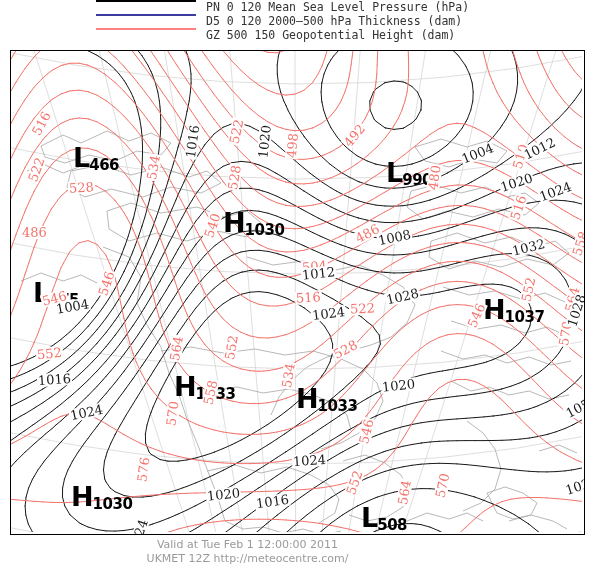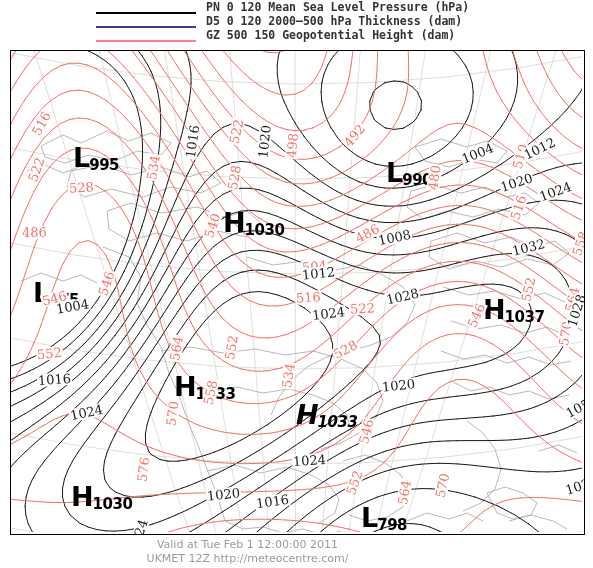--- a/index.html
+++ b/index.html
@@ -1,21 +1,21 @@
 <!DOCTYPE html>
 <html><head>
 <meta charset="utf-8">
 <style>
   html,body{margin:0;padding:0;background:#ffffff;}
   body{width:593px;height:568px;position:relative;
        font-family:"DejaVu Sans",sans-serif;overflow:hidden;}
 
   
   #legend{position:absolute;left:0;top:0;width:593px;height:44px;}
-  .leg-row{position:absolute;left:96px;height:14px;display:flex;align-items:flex-end;font-weight:bold;}
+  .leg-row{position:absolute;left:96px;height:14px;display:flex;align-items:flex-start;}
   .leg-row:nth-child(1){top:0px;}
   .leg-row:nth-child(2){top:14px;}
   .leg-row:nth-child(3){top:28px;}
   .leg-line{width:100px;height:0;border-top-width:2px;border-top-style:solid;}
   .leg-text{margin-left:10px;font-family:"DejaVu Sans Mono","Liberation Mono",monospace;
             font-size:11.5px;color:#333;letter-spacing:0px;white-space:nowrap;}
 
   
   #map{position:absolute;left:10px;top:50px;width:573px;height:483px;
        border:1px solid #000;background:#fff;overflow:hidden;}
@@ -180,29 +180,29 @@
         <path d="M 437.0 283.7 L 435.9 284.0 M 446.0 282.6 L 437.0 283.7 M 455.0 283.0 L 446.0 282.6 M 459.7 284.0 L 455.0 283.0 M 419.0 290.9 L 415.8 293.0 M 428.0 286.5 L 419.0 290.9 M 435.9 284.0 L 428.0 286.5 M 459.7 284.0 L 464.0 285.0 M 473.0 288.5 L 464.0 285.0 M 481.5 293.0 L 473.0 288.5 M 410.0 297.2 L 404.4 302.0 M 415.8 293.0 L 410.0 297.2 M 481.5 293.0 L 482.0 293.3 M 491.0 299.6 L 482.0 293.3 M 494.0 302.0 L 491.0 299.6 M 401.0 305.2 L 395.6 311.0 M 404.4 302.0 L 401.0 305.2 M 494.0 302.0 L 500.0 307.0 M 504.3 311.0 L 500.0 307.0 M 392.0 315.1 L 388.1 320.0 M 395.6 311.0 L 392.0 315.1 M 504.3 311.0 L 509.0 315.5 M 513.5 320.0 L 509.0 315.5 M 383.0 326.7 L 381.3 329.0 M 388.1 320.0 L 383.0 326.7 M 513.5 320.0 L 518.0 324.6 M 522.3 329.0 L 518.0 324.6 M 381.3 329.0 L 375.0 338.0 M 522.3 329.0 L 527.0 334.0 M 530.9 338.0 L 527.0 334.0 M 374.0 339.4 L 368.7 347.0 M 375.0 338.0 L 374.0 339.4 M 530.9 338.0 L 536.0 343.3 M 539.8 347.0 L 536.0 343.3 M 365.0 352.3 L 362.3 356.0 M 368.7 347.0 L 365.0 352.3 M 539.8 347.0 L 545.0 352.1 M 549.4 356.0 L 545.0 352.1 M 59.0 362.6 L 51.3 365.0 M 68.0 362.0 L 59.0 362.6 M 77.0 363.9 L 68.0 362.0 M 79.4 365.0 L 77.0 363.9 M 356.0 364.1 L 355.3 365.0 M 362.3 356.0 L 356.0 364.1 M 549.4 356.0 L 554.0 360.1 M 560.2 365.0 L 554.0 360.1 M 41.0 369.6 L 33.5 374.0 M 50.0 365.4 L 41.0 369.6 M 51.3 365.0 L 50.0 365.4 M 79.4 365.0 L 86.0 367.7 M 95.0 372.7 L 86.0 367.7 M 96.9 374.0 L 95.0 372.7 M 355.3 365.0 L 347.4 374.0 M 560.2 365.0 L 563.0 367.2 M 572.0 373.4 L 563.0 367.2 M 573.1 374.0 L 572.0 373.4 M 23.0 380.2 L 18.5 383.0 M 32.0 374.8 L 23.0 380.2 M 33.5 374.0 L 32.0 374.8 M 96.9 374.0 L 104.0 378.2 M 111.9 383.0 L 104.0 378.2 M 338.0 382.9 L 337.9 383.0 M 347.0 374.4 L 338.0 382.9 M 347.4 374.0 L 347.0 374.4 M 573.1 374.0 L 581.0 378.7 M 589.6 383.0 L 581.0 378.7 M 5.0 390.4 L 1.9 392.0 M 14.0 385.5 L 5.0 390.4 M 18.5 383.0 L 14.0 385.5 M 111.9 383.0 L 113.0 383.6 M 122.0 388.5 L 113.0 383.6 M 128.8 392.0 L 122.0 388.5 M 329.0 389.8 L 325.6 392.0 M 337.9 383.0 L 329.0 389.8 M 589.6 383.0 L 590.0 383.2 M 599.0 387.0 L 590.0 383.2 M 608.0 390.2 L 599.0 387.0 M 614.0 392.0 L 608.0 390.2 M -13.0 398.7 L -18.9 401.0 M -4.0 394.8 L -13.0 398.7 M 1.9 392.0 L -4.0 394.8 M 128.8 392.0 L 131.0 393.0 M 140.0 396.8 L 131.0 393.0 M 149.0 400.1 L 140.0 396.8 M 151.5 401.0 L 149.0 400.1 M 311.0 399.7 L 307.7 401.0 M 320.0 395.3 L 311.0 399.7 M 325.6 392.0 L 320.0 395.3 M 614.0 392.0 L 617.0 392.9 M -31.0 405.0 L -40.0 407.5 M -22.0 402.1 L -31.0 405.0 M -18.9 401.0 L -22.0 402.1 M 151.5 401.0 L 158.0 402.9 M 167.0 405.3 L 158.0 402.9 M 176.0 407.3 L 167.0 405.3 M 185.0 408.9 L 176.0 407.3 M 192.5 410.0 L 185.0 408.9 M 275.0 409.7 L 272.6 410.0 M 284.0 408.0 L 275.0 409.7 M 293.0 405.9 L 284.0 408.0 M 302.0 403.1 L 293.0 405.9 M 307.7 401.0 L 302.0 403.1 M 192.5 410.0 L 194.0 410.2 M 203.0 411.2 L 194.0 410.2 M 212.0 411.9 L 203.0 411.2 M 221.0 412.4 L 212.0 411.9 M 230.0 412.6 L 221.0 412.4 M 239.0 412.6 L 230.0 412.6 M 248.0 412.3 L 239.0 412.6 M 257.0 411.8 L 248.0 412.3 M 266.0 410.9 L 257.0 411.8 M 272.6 410.0 L 266.0 410.9 "></path>
       </g>
       <g stroke="#f4736b" stroke-width="1" fill="none" stroke-linecap="round">
         <path d="M 446.0 328.6 L 444.7 329.0 M 455.0 328.4 L 446.0 328.6 M 457.5 329.0 L 455.0 328.4 M 428.0 337.1 L 427.0 338.0 M 437.0 331.6 L 428.0 337.1 M 444.7 329.0 L 437.0 331.6 M 457.5 329.0 L 464.0 330.6 M 473.0 335.0 L 464.0 330.6 M 477.4 338.0 L 473.0 335.0 M 419.0 345.9 L 418.1 347.0 M 427.0 338.0 L 419.0 345.9 M 477.4 338.0 L 482.0 341.3 M 488.6 347.0 L 482.0 341.3 M 418.1 347.0 L 411.4 356.0 M 488.6 347.0 L 491.0 349.1 M 497.9 356.0 L 491.0 349.1 M 410.0 357.9 L 405.6 365.0 M 411.4 356.0 L 410.0 357.9 M 497.9 356.0 L 500.0 358.1 M 506.6 365.0 L 500.0 358.1 M 401.0 372.4 L 400.1 374.0 M 405.6 365.0 L 401.0 372.4 M 506.6 365.0 L 509.0 367.4 M 515.5 374.0 L 509.0 367.4 M 400.1 374.0 L 394.7 383.0 M 515.5 374.0 L 518.0 376.4 M 525.1 383.0 L 518.0 376.4 M 392.0 387.4 L 389.0 392.0 M 394.7 383.0 L 392.0 387.4 M 525.1 383.0 L 527.0 384.6 M 536.0 391.8 L 527.0 384.6 M 536.3 392.0 L 536.0 391.8 M 383.0 400.3 L 382.5 401.0 M 389.0 392.0 L 383.0 400.3 M 536.3 392.0 L 545.0 398.0 M 549.8 401.0 L 545.0 398.0 M 382.5 401.0 L 374.5 410.0 M 549.8 401.0 L 554.0 403.3 M 563.0 407.9 L 554.0 403.3 M 567.7 410.0 L 563.0 407.9 M 365.0 418.2 L 363.8 419.0 M 374.0 410.5 L 365.0 418.2 M 374.5 410.0 L 374.0 410.5 M 567.7 410.0 L 572.0 411.8 M 581.0 415.2 L 572.0 411.8 M 590.0 418.2 L 581.0 415.2 M 592.8 419.0 L 590.0 418.2 M 356.0 423.8 L 347.0 428.0 M 363.8 419.0 L 356.0 423.8 M 592.8 419.0 L 599.0 420.8 M 608.0 423.1 L 599.0 420.8 M 617.0 425.2 L 608.0 423.1 M 311.0 436.7 L 308.2 437.0 M 320.0 435.3 L 311.0 436.7 M 329.0 433.5 L 320.0 435.3 M 338.0 431.1 L 329.0 433.5 M 347.0 428.0 L 338.0 431.1 M 347.0 428.0 L 347.0 428.0 M -31.4 446.0 L -40.0 445.5 M 122.0 445.6 L 118.1 446.0 M 131.0 444.9 L 122.0 445.6 M 140.0 444.2 L 131.0 444.9 M 149.0 443.6 L 140.0 444.2 M 158.0 443.1 L 149.0 443.6 M 167.0 442.7 L 158.0 443.1 M 176.0 442.3 L 167.0 442.7 M 185.0 442.0 L 176.0 442.3 M 194.0 441.8 L 185.0 442.0 M 203.0 441.6 L 194.0 441.8 M 212.0 441.4 L 203.0 441.6 M 221.0 441.2 L 212.0 441.4 M 230.0 441.0 L 221.0 441.2 M 239.0 440.8 L 230.0 441.0 M 248.0 440.6 L 239.0 440.8 M 257.0 440.3 L 248.0 440.6 M 266.0 440.0 L 257.0 440.3 M 275.0 439.6 L 266.0 440.0 M 284.0 439.1 L 275.0 439.6 M 293.0 438.5 L 284.0 439.1 M 302.0 437.7 L 293.0 438.5 M 308.2 437.0 L 302.0 437.7 M -31.4 446.0 L -31.0 446.0 M -22.0 446.6 L -31.0 446.0 M -13.0 447.3 L -22.0 446.6 M -4.0 448.0 L -13.0 447.3 M 5.0 448.8 L -4.0 448.0 M 14.0 449.6 L 5.0 448.8 M 23.0 450.3 L 14.0 449.6 M 32.0 450.9 L 23.0 450.3 M 41.0 451.4 L 32.0 450.9 M 50.0 451.5 L 41.0 451.4 M 59.0 451.4 L 50.0 451.5 M 68.0 451.0 L 59.0 451.4 M 77.0 450.3 L 68.0 451.0 M 86.0 449.4 L 77.0 450.3 M 95.0 448.4 L 86.0 449.4 M 104.0 447.5 L 95.0 448.4 M 113.0 446.5 L 104.0 447.5 M 118.1 446.0 L 113.0 446.5 "></path>
       </g>
       <g stroke="#f4736b" stroke-width="1" fill="none" stroke-linecap="round">
         <path d="M 482.0 454.6 L 481.3 455.0 M 491.0 450.6 L 482.0 454.6 M 500.0 448.2 L 491.0 450.6 M 509.0 447.0 L 500.0 448.2 M 518.0 446.5 L 509.0 447.0 M 527.0 446.5 L 518.0 446.5 M 536.0 446.9 L 527.0 446.5 M 545.0 447.6 L 536.0 446.9 M 554.0 448.4 L 545.0 447.6 M 563.0 449.4 L 554.0 448.4 M 572.0 450.5 L 563.0 449.4 M 581.0 451.6 L 572.0 450.5 M 590.0 452.9 L 581.0 451.6 M 599.0 454.2 L 590.0 452.9 M 604.0 455.0 L 599.0 454.2 M 473.0 460.2 L 468.3 464.0 M 481.3 455.0 L 473.0 460.2 M 604.0 455.0 L 608.0 455.6 M 617.0 457.1 L 608.0 455.6 M 194.0 472.3 L 189.9 473.0 M 203.0 471.0 L 194.0 472.3 M 212.0 469.9 L 203.0 471.0 M 221.0 469.2 L 212.0 469.9 M 230.0 468.6 L 221.0 469.2 M 239.0 468.3 L 230.0 468.6 M 248.0 468.2 L 239.0 468.3 M 257.0 468.3 L 248.0 468.2 M 266.0 468.5 L 257.0 468.3 M 275.0 469.0 L 266.0 468.5 M 284.0 469.6 L 275.0 469.0 M 293.0 470.5 L 284.0 469.6 M 302.0 471.5 L 293.0 470.5 M 311.0 472.8 L 302.0 471.5 M 312.0 473.0 L 311.0 472.8 M 464.0 467.7 L 458.3 473.0 M 468.3 464.0 L 464.0 467.7 M 158.0 480.9 L 154.8 482.0 M 167.0 478.1 L 158.0 480.9 M 176.0 475.8 L 167.0 478.1 M 185.0 473.9 L 176.0 475.8 M 189.9 473.0 L 185.0 473.9 M 312.0 473.0 L 320.0 474.4 M 329.0 476.2 L 320.0 474.4 M 338.0 478.2 L 329.0 476.2 M 347.0 480.6 L 338.0 478.2 M 352.0 482.0 L 347.0 480.6 M 455.0 476.1 L 448.5 482.0 M 458.3 473.0 L 455.0 476.1 M -31.0 486.4 L -40.0 483.1 M -22.0 490.3 L -31.0 486.4 M -20.3 491.0 L -22.0 490.3 M 140.0 487.8 L 132.9 491.0 M 149.0 484.1 L 140.0 487.8 M 154.8 482.0 L 149.0 484.1 M 352.0 482.0 L 356.0 483.2 M 365.0 486.2 L 356.0 483.2 M 374.0 489.3 L 365.0 486.2 M 379.1 491.0 L 374.0 489.3 M 446.0 484.2 L 437.2 491.0 M 448.5 482.0 L 446.0 484.2 M -20.3 491.0 L -13.0 494.6 M -4.0 499.3 L -13.0 494.6 M -2.6 500.0 L -4.0 499.3 M 122.0 496.5 L 115.6 500.0 M 131.0 491.9 L 122.0 496.5 M 132.9 491.0 L 131.0 491.9 M 379.1 491.0 L 383.0 492.5 M 392.0 495.4 L 383.0 492.5 M 401.0 497.7 L 392.0 495.4 M 410.0 498.9 L 401.0 497.7 M 419.0 498.5 L 410.0 498.9 M 428.0 495.9 L 419.0 498.5 M 437.0 491.2 L 428.0 495.9 M 437.2 491.0 L 437.0 491.2 M -2.6 500.0 L 5.0 504.3 M 13.3 509.0 L 5.0 504.3 M 104.0 506.7 L 99.9 509.0 M 113.0 501.5 L 104.0 506.7 M 115.6 500.0 L 113.0 501.5 M 13.3 509.0 L 14.0 509.4 M 23.0 514.4 L 14.0 509.4 M 30.5 518.0 L 23.0 514.4 M 86.0 516.7 L 82.9 518.0 M 95.0 511.9 L 86.0 516.7 M 99.9 509.0 L 95.0 511.9 M 30.5 518.0 L 32.0 518.8 M 41.0 522.2 L 32.0 518.8 M 50.0 524.2 L 41.0 522.2 M 59.0 524.6 L 50.0 524.2 M 68.0 523.4 L 59.0 524.6 M 77.0 520.6 L 68.0 523.4 M 82.9 518.0 L 77.0 520.6 "></path>
       </g>
     </svg>
   <div id="centers-layer">
-      <div class="ctr" style="left: 62px; top: 93px;"><span class="big">L</span><span class="sub">995</span></div>
+      <div class="ctr" style="left: 62px; top: 93px;"><span class="big">L</span><span class="sub">466</span></div>
       <div class="ctr" style="left: 375px; top: 108px;"><span class="big">L</span><span class="sub">990</span></div>
       <div class="ctr" style="left: 212px; top: 158px;"><span class="big">H</span><span class="sub">1030</span></div>
       <div class="ctr" style="left: 22px; top: 228px;"><span class="big">L</span><span class="sub">975</span></div>
       <div class="ctr" style="left: 472px; top: 245px; text-align: right;"><span class="big">H</span><span class="sub">1037</span></div>
       <div class="ctr" style="left: 163px; top: 322px;"><span class="big">H</span><span class="sub">1033</span></div>
-      <div class="ctr" style="left: 285px; top: 350px; font-style: italic;"><span class="big">H</span><span class="sub">1033</span></div>
+      <div class="ctr" style="left: 285px; top: 334px;"><span class="big">H</span><span class="sub">1033</span></div>
       <div class="ctr" style="left: 60px; top: 432px;"><span class="big">H</span><span class="sub">1030</span></div>
-      <div class="ctr" style="left: 350px; top: 453px;"><span class="big">L</span><span class="sub">798</span></div>
+      <div class="ctr" style="left: 350px; top: 453px;"><span class="big">L</span><span class="sub">508</span></div>
     </div>
   <div id="labels-layer">
       <div class="clab red" style="left: 17px; top: 66px; transform: rotate(-62deg);">516</div>
       <div class="clab red" style="left: 12px; top: 112px; transform: rotate(-70deg);">522</div>
       <div class="clab red" style="left: 57px; top: 130px; transform: rotate(-3deg);">528</div>
       <div class="clab red" style="left: 129px; top: 110px; transform: rotate(-80deg);">534</div>
       <div class="clab red" style="left: 188px; top: 168px; transform: rotate(-72deg);">540</div>
       <div class="clab red" style="left: 212px; top: 74px; transform: rotate(-78deg);">522</div>
       <div class="clab red" style="left: 210px; top: 120px; transform: rotate(-80deg);">528</div>
       <div class="clab red" style="left: 268px; top: 88px; transform: rotate(-85deg);">498</div>

